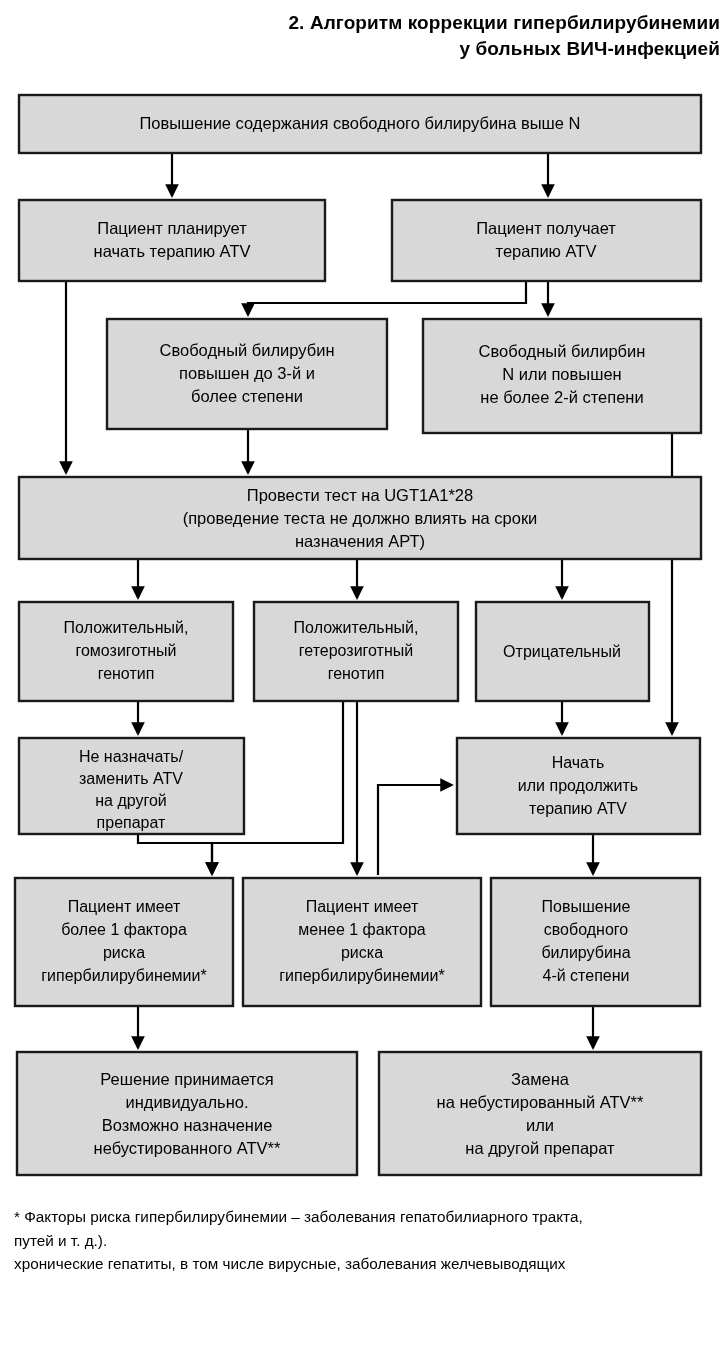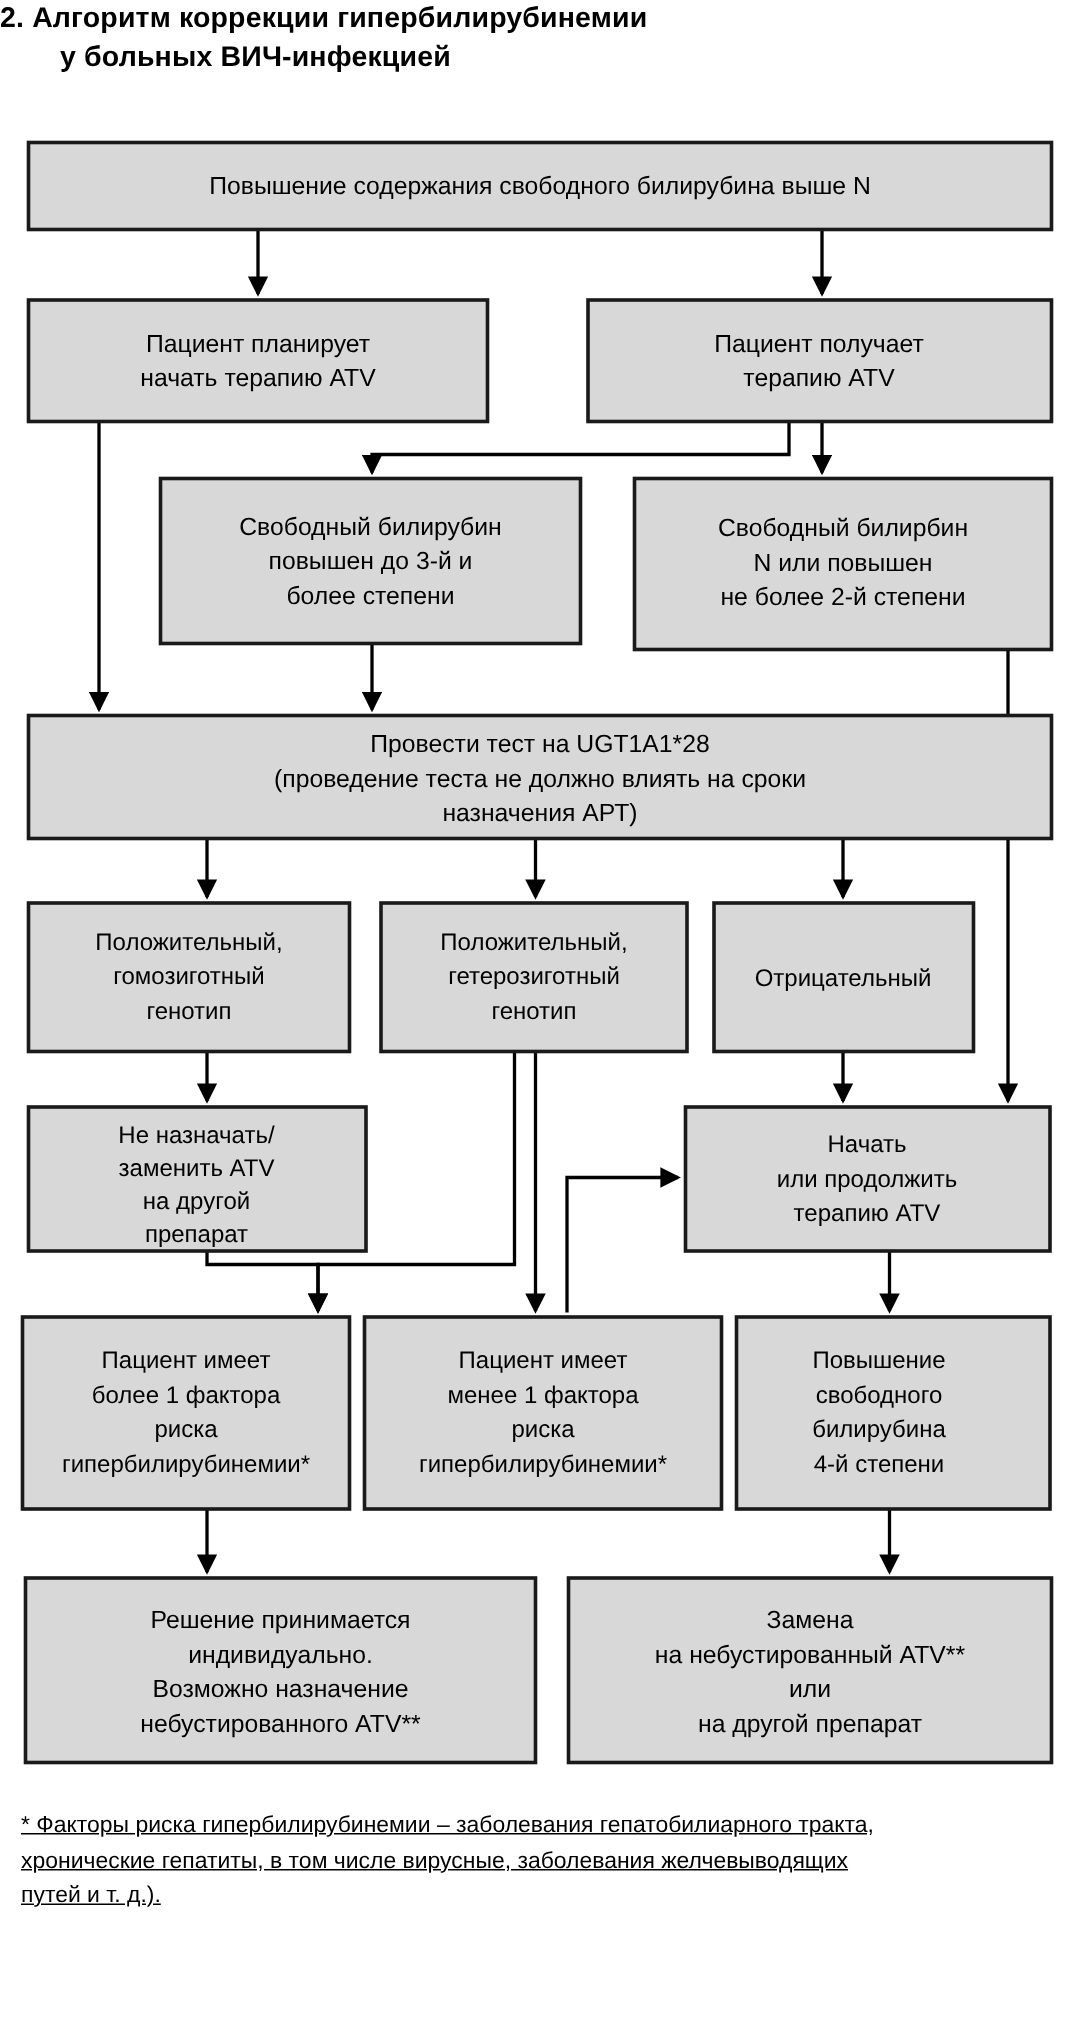--- a/index.html
+++ b/index.html
@@ -16,23 +16,23 @@
     overflow: hidden;
   }
   #page-root {
     position: relative;
     width: 720px;
     height: 1353px;
   }
   .title {
     position: absolute;
     left: 0;
-    top: 0;
-    width: 720px;
-    text-align: left;
+    top: 10px;
+    width: 720px;
+    text-align: right;
     font-size: 19px;
     font-weight: bold;
     line-height: 26px;
     letter-spacing: 0.1px;
   }
   .title .line2 { display: block; padding-left: 40px; }
   .flow {
     position: absolute;
     left: 0;
     top: 0;
@@ -60,21 +60,20 @@
   .notes {
     position: absolute;
     left: 14px;
     top: 1205px;
     width: 694px;
     font-size: 15.3px;
     line-height: 23.5px;
   }
   .notes p {
     margin: 0;
-    text-decoration: underline;
   }
   .notes .sup {
     font-size: 11px;
     vertical-align: super;
   }
 </style>
 </head>
 <body>
 
 <div id="page-root">
@@ -240,17 +239,17 @@
       <rect class="node-box" x="379" y="1052" width="322" height="123"></rect>
       <text class="node-text" x="540" y="1081">Замена</text>
       <text class="node-text" x="540" y="1104">на  небустированный ATV**</text>
       <text class="node-text" x="540" y="1127">или</text>
       <text class="node-text" x="540" y="1150">на другой препарат</text>
     </g>
   </svg>
 
   <div class="notes">
     <p>* Факторы риска гипербилирубинемии – заболевания гепатобилиарного тракта,</p>
+    <p>путей и т. д.).</p>
     <p>хронические гепатиты, в том числе вирусные, заболевания желчевыводящих</p>
-    <p>путей и т. д.).</p>
   </div>
 
 </div>
 
 </body></html>

